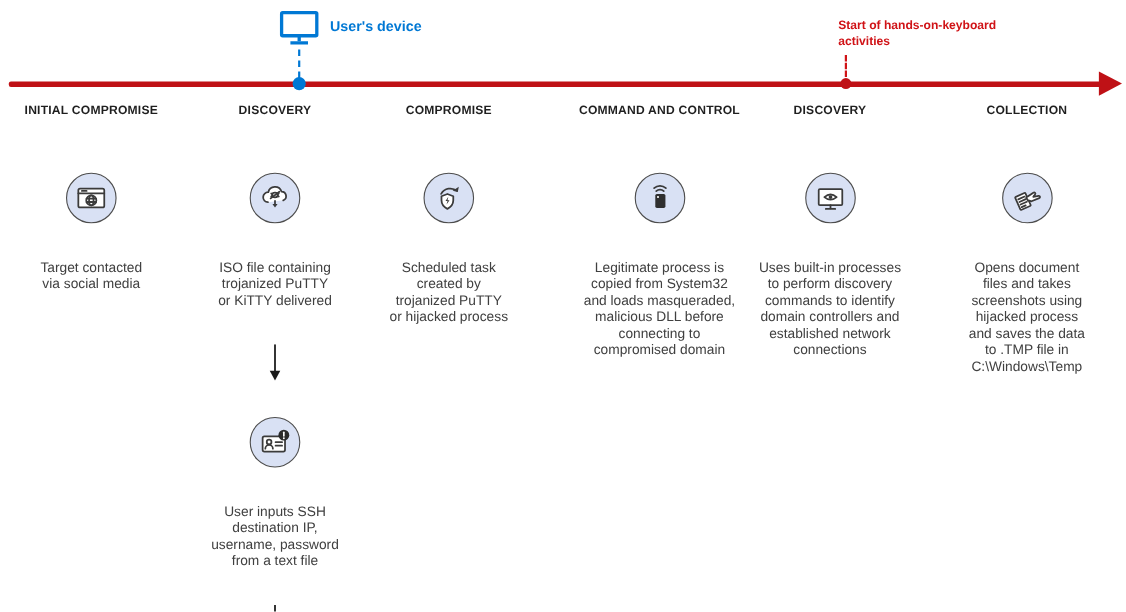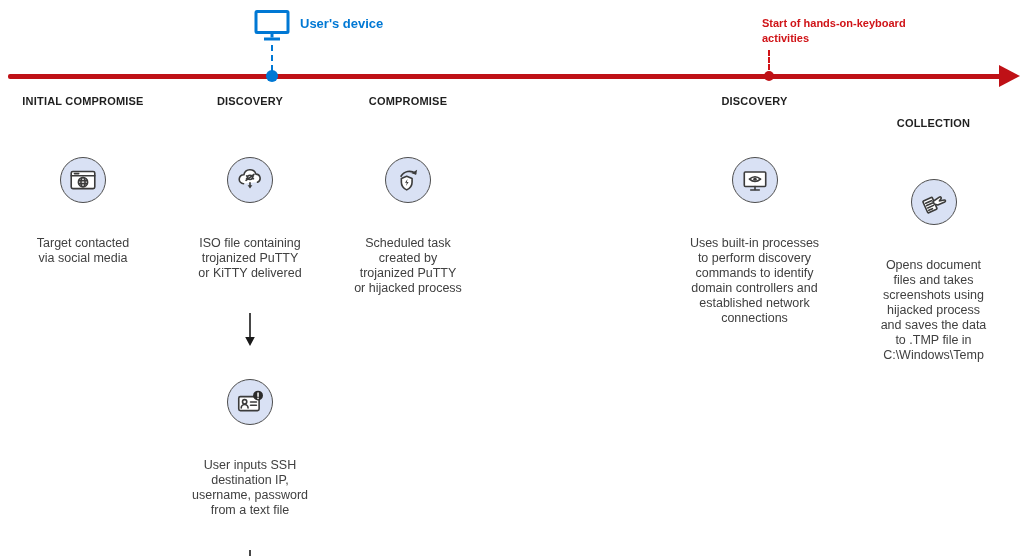--- a/index.html
+++ b/index.html
@@ -45,21 +45,21 @@
   .flow-arrow + .icon-circle { margin-top:4px; }
 
   svg.ic { stroke:#3b3b3b; fill:none; stroke-width:1.5; stroke-linecap:round;
     stroke-linejoin:round; }
 
   .c1 { left:3px;   width:160px; }
   .c2 { left:165px; width:170px; }
   .c3 { left:323px; width:170px; }
   .c4 { left:507px; width:185px; }
   .c5 { left:662px; width:185px; }
-  .c6 { left:851px; width:165px;margin-top:22px; }
+  .c6 { left:851px; width:165px; }
 </style>
 </head>
 <body>
 
 <div class="canvas">
 
   <div class="timeline-line"></div>
   <div class="timeline-arrowhead"></div>
 
   <div class="device-icon">
@@ -161,20 +161,37 @@
         <path d="M7.8,12.5 L12.8,10.6 L17.8,12.5 V16 C17.8,19.6 15.6,21.8 12.8,23.2 C10,21.8 7.8,19.6 7.8,16 Z" fill="#fff"></path>
         <path d="M13.6,13 L11.2,16.6 L12.9,16.6 L12.1,19.6 L14.6,15.9 L12.9,15.9 Z" fill="#3b3b3b" stroke="none"></path>
       </svg>
     </div>
     <div class="step-text">Scheduled task
 created by
 trojanized PuTTY
 or hijacked process</div>
   </div>
 
+  <div class="column c4">
+    <div class="stage-header">COMMAND AND CONTROL</div>
+    <div class="icon-circle">
+      <svg class="ic" width="30" height="30" viewBox="0 0 28 28">
+        <path d="M10.8,8.2 a4.6,4.6 0 0 1 6.4,0"></path>
+        <path d="M9,5.6 a7.4,7.4 0 0 1 10,0"></path>
+        <rect x="10" y="10.5" width="8.6" height="12" rx="1.4" fill="#2f2f2f" stroke="none"></rect>
+        <circle cx="12.3" cy="13.2" r="0.9" fill="#fff" stroke="none"></circle>
+      </svg>
+    </div>
+    <div class="step-text">Legitimate process is
+copied from System32
+and loads masqueraded,
+malicious DLL before
+connecting to
+compromised domain</div>
+  </div>
 
   <div class="column c5">
     <div class="stage-header">DISCOVERY</div>
     <div class="icon-circle">
       <svg class="ic" width="30" height="30" viewBox="0 0 28 28">
         <rect x="4" y="6.5" width="20" height="13.5" rx="1" fill="#fff"></rect>
         <line x1="14" y1="20" x2="14" y2="22.8"></line>
         <line x1="10" y1="23.3" x2="18" y2="23.3"></line>
         <path d="M8.8,13.2 q5.2,-4.4 10.4,0 q-5.2,4.4 -10.4,0 z"></path>
         <circle cx="14" cy="13.2" r="1.6" fill="#3b3b3b" stroke="none"></circle>

